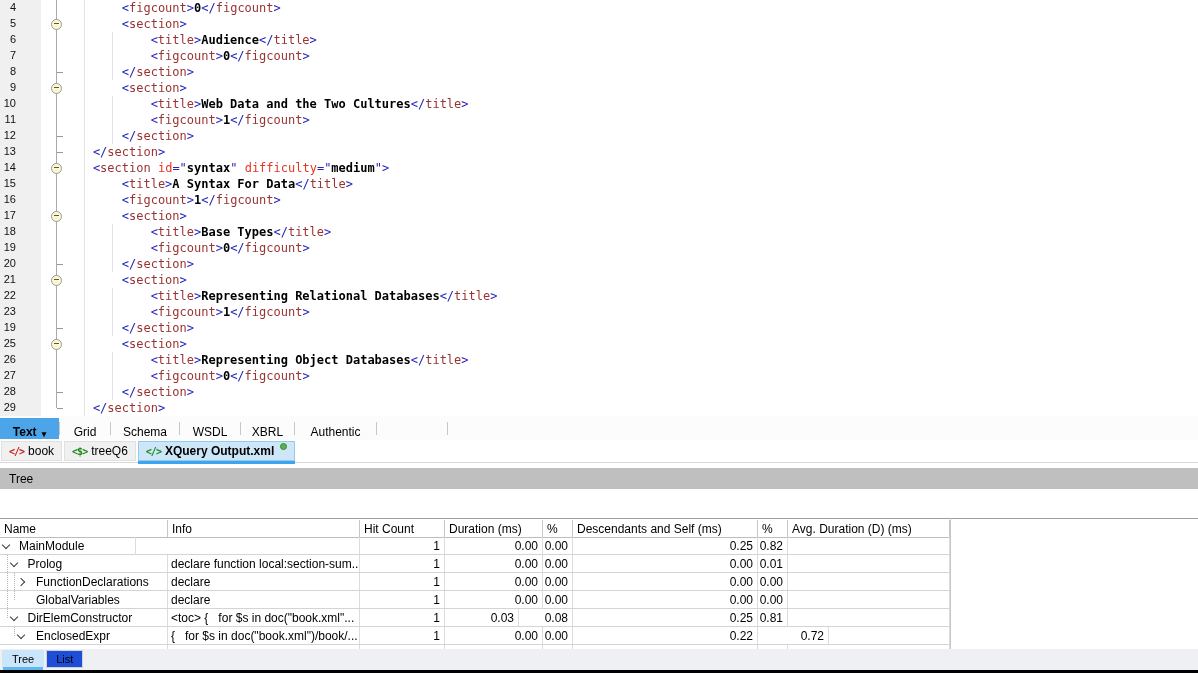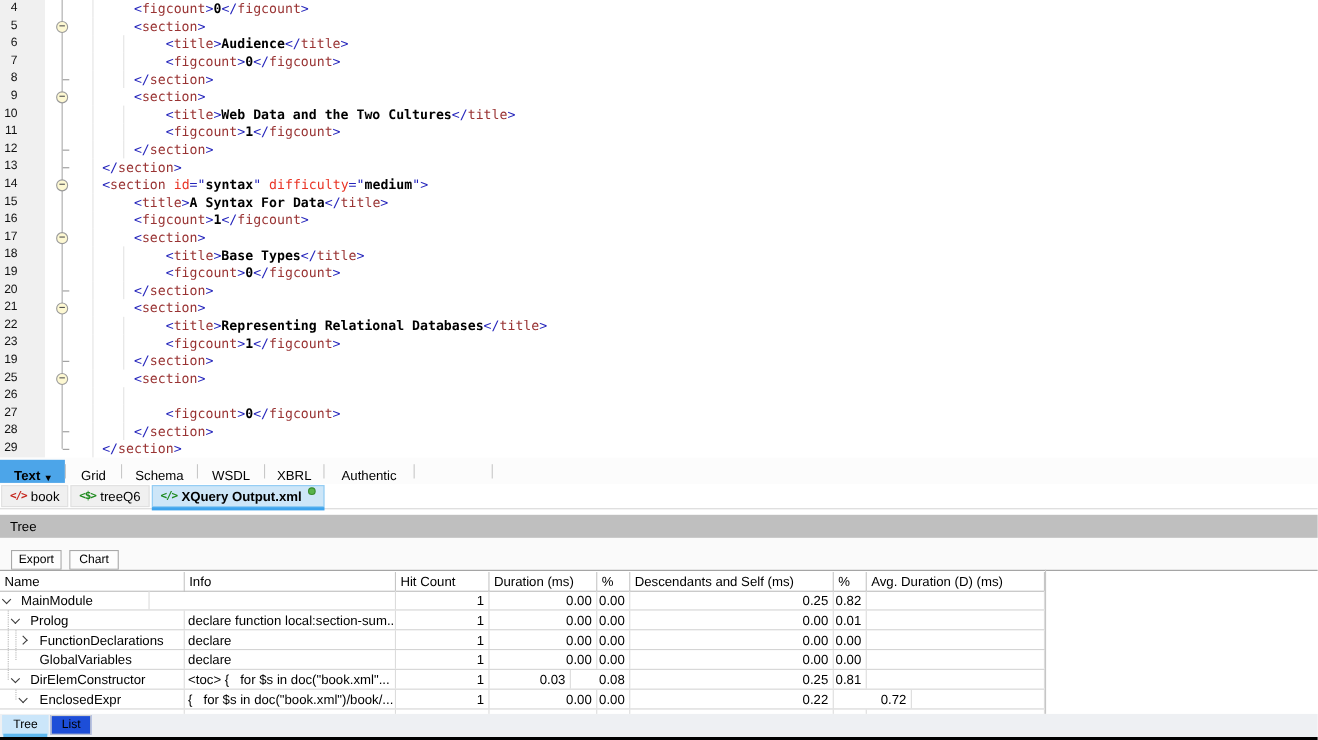--- a/index.html
+++ b/index.html
@@ -218,20 +218,21 @@
         <div class="code-line">
           <span class="ln">25</span>
           <div class="g1"></div>
           <div class="fold-box"></div>
           <span class="src" style="left: 121.76px;"><span class="cb">&lt;</span><span class="ct">section</span><span class="cb">&gt;</span></span>
         </div>
         <div class="code-line">
           <span class="ln">26</span>
           <div class="g1"></div>
           <div class="g2"></div>
+          <span class="src" style="left: 150.64px;"><span class="cb">&lt;</span><span class="ct">title</span><span class="cb">&gt;</span><span class="cx">Representing Object Databases</span><span class="cb">&lt;/</span><span class="ct">title</span><span class="cb">&gt;</span></span>
         </div>
         <div class="code-line">
           <span class="ln">27</span>
           <div class="g1"></div>
           <div class="g2"></div>
           <span class="src" style="left: 150.64px;"><span class="cb">&lt;</span><span class="ct">figcount</span><span class="cb">&gt;</span><span class="cx">0</span><span class="cb">&lt;/</span><span class="ct">figcount</span><span class="cb">&gt;</span></span>
         </div>
         <div class="code-line">
           <span class="ln">28</span>
           <div class="g1"></div>
@@ -293,24 +294,20 @@
         <span class="ficon green">&lt;/&gt;</span>
         <span>XQuery Output.xml</span>
         <span class="fdot"></span>
       </div>
     </div>
 
   <div id="treebar">
     <span>Tree</span>
   </div>
 
-  <div id="panel">
-    <button id="btn-export" class="pbtn">Export</button>
-    <button id="btn-chart" class="pbtn">Chart</button>
-  </div>
 
   <div id="table">
     <div id="thead">
         <div class="hcell" style="left: 0px; width: 168px;">Name</div>
         <div class="hcell" style="left: 168px; width: 192px;">Info</div>
         <div class="hcell" style="left: 360px; width: 85px;">Hit Count</div>
         <div class="hcell" style="left: 445px; width: 98px;">Duration (ms)</div>
         <div class="hcell" style="left: 543px; width: 30px;">%</div>
         <div class="hcell" style="left: 573px; width: 185px;">Descendants and Self (ms)</div>
         <div class="hcell" style="left: 758px; width: 30px;">%</div>

